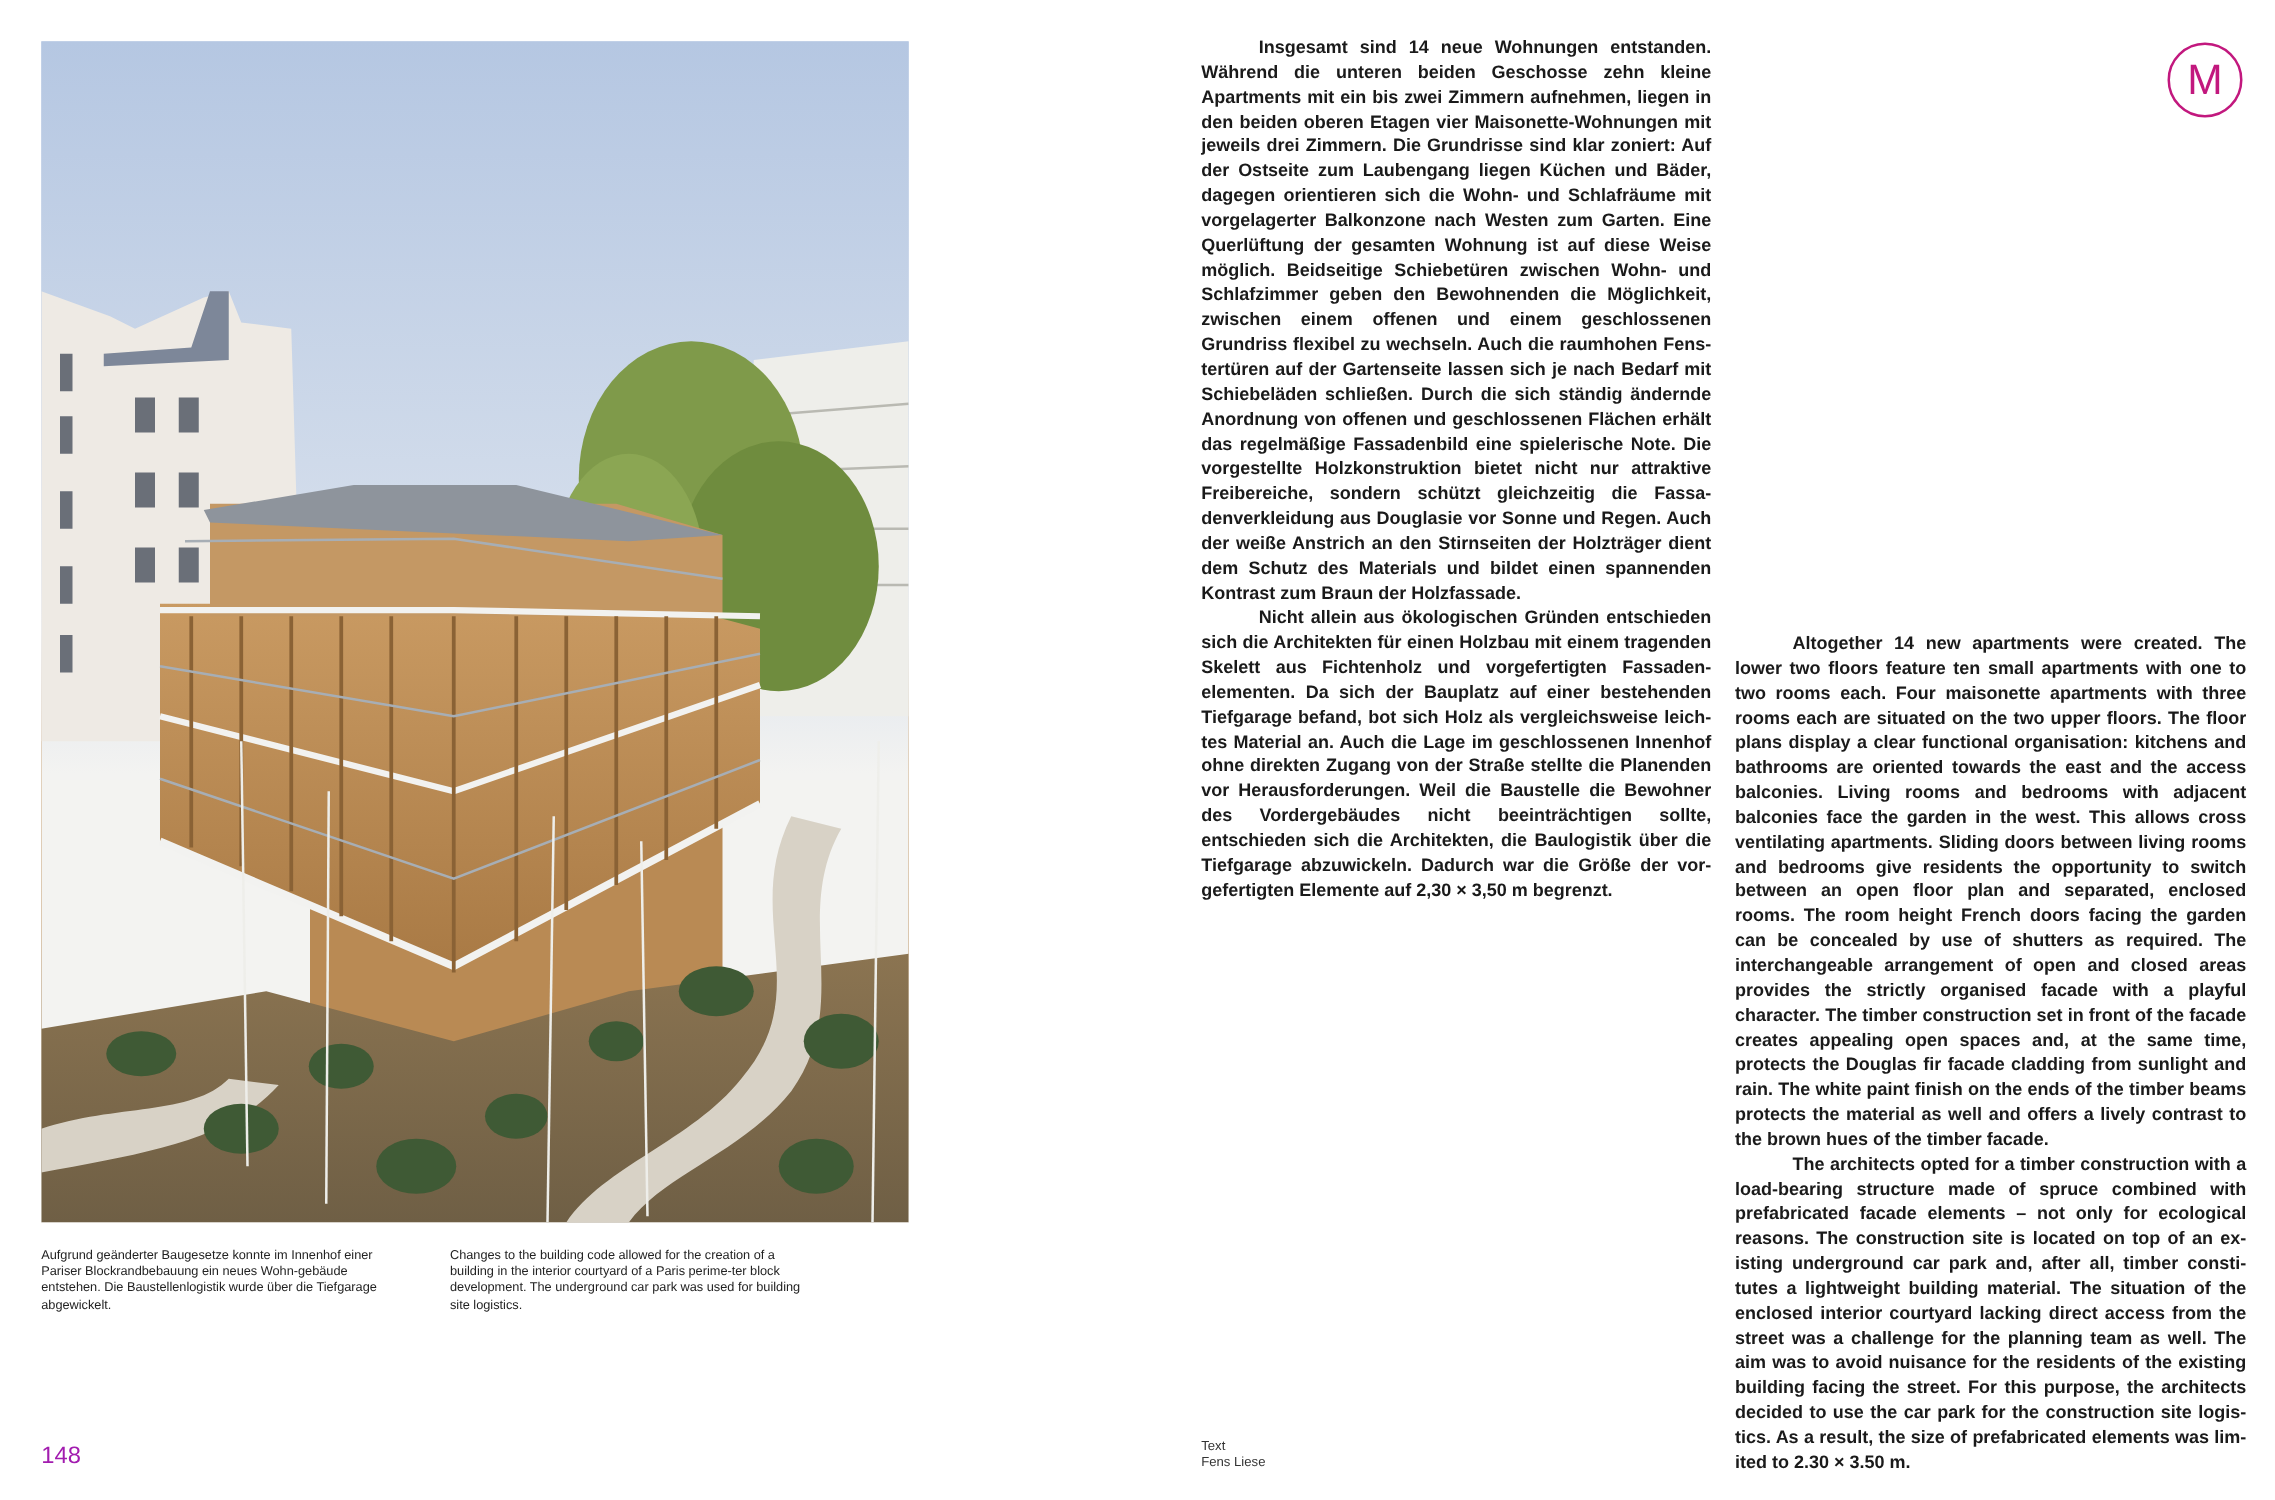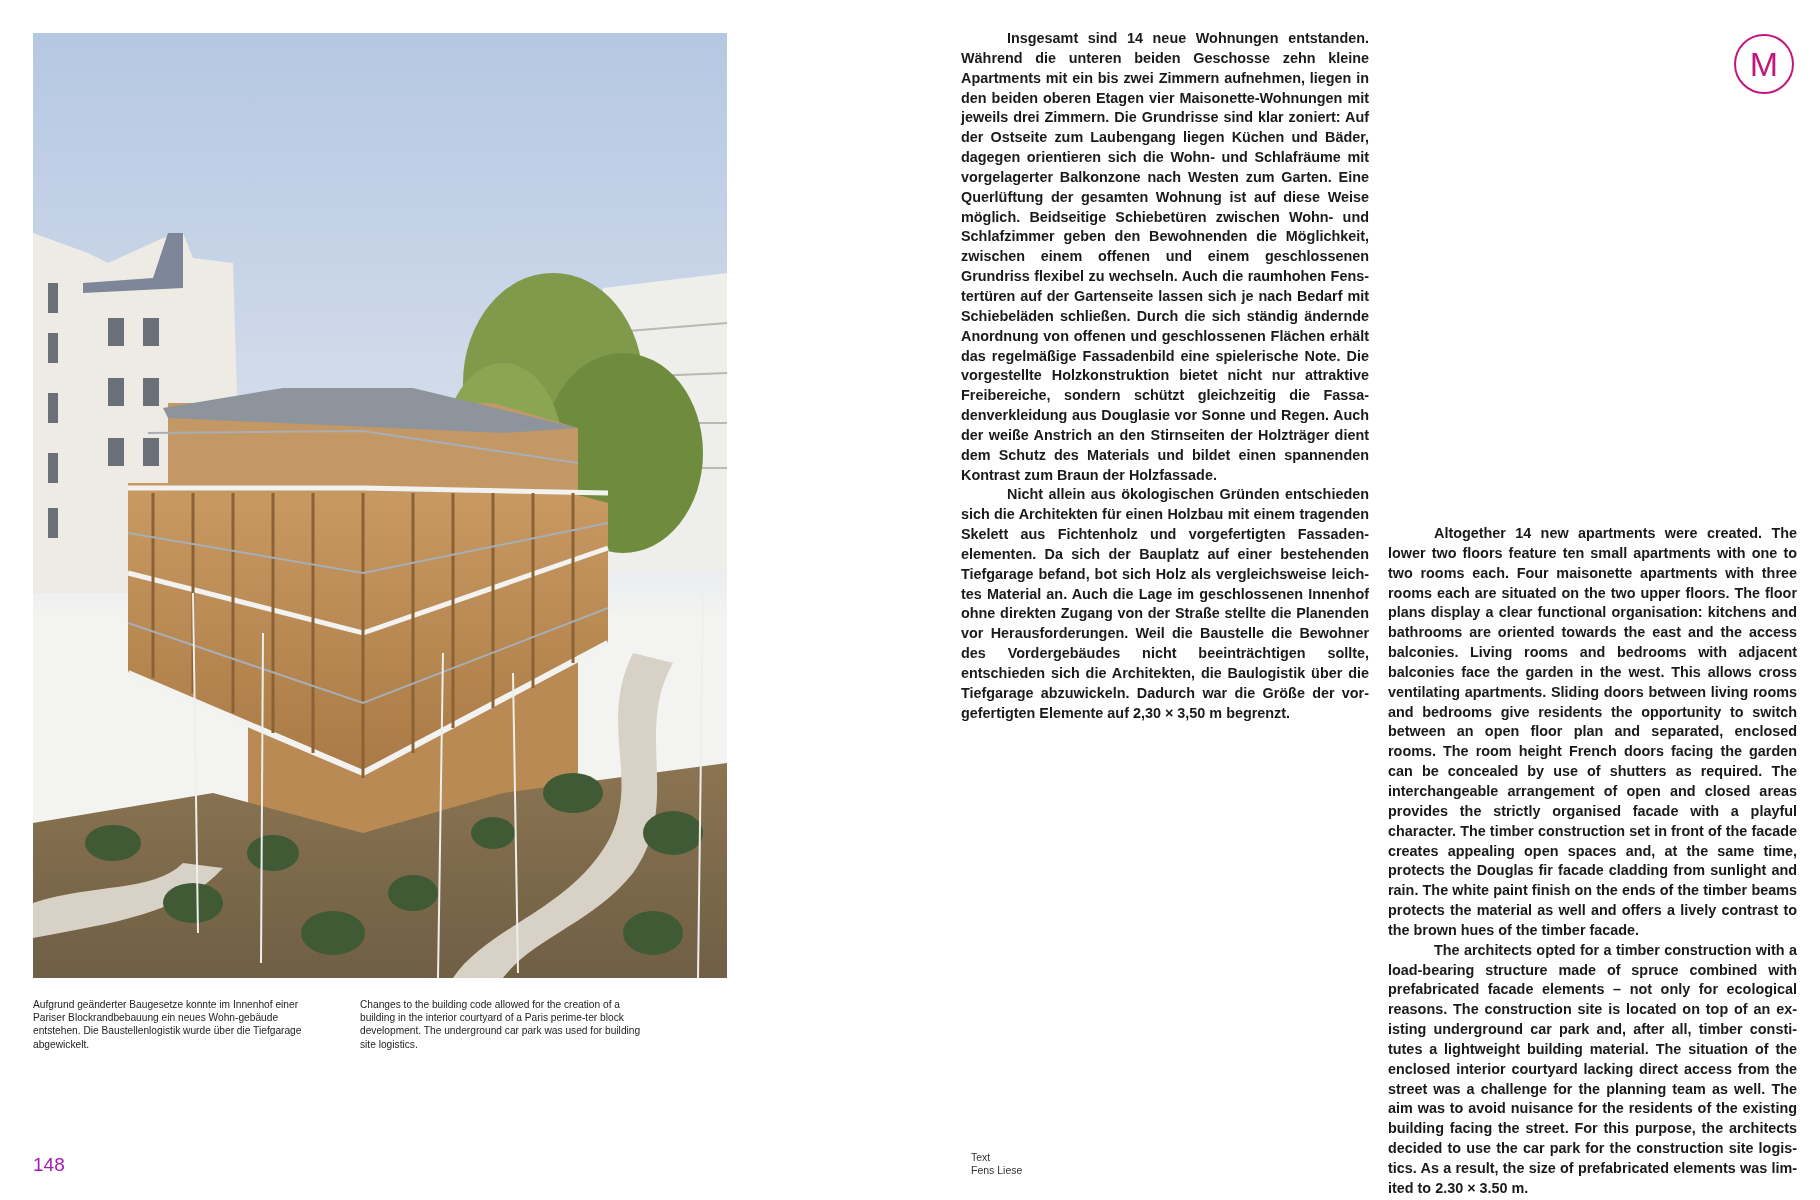--- a/index.html
+++ b/index.html
@@ -13,26 +13,26 @@
 
   
   .caption { position: absolute; top: 998px; font-size: 10.2px; line-height: 13.2px; color: #222; }
   .caption.de { left: 33px; width: 285px; }
   .caption.en { left: 360px; width: 285px; }
 
   
   .page-number { position: absolute; left: 33px; top: 1154px; font-size: 19px; color: #a21caf; }
 
   
-  .credit { position: absolute; left: 961px; top: 1151px; font-size: 10.5px; line-height: 13px; color: #333; margin-left: 10px; }
+  .credit { position: absolute; left: 961px; top: 1151px; font-size: 10.5px; line-height: 13px; color: #333; }
 
   
   .col { position: absolute; font-size: 14.4px; line-height: 19.85px; text-align: justify; color: #1a1a1a; hyphens: manual; }
   .col.de { left: 961px; top: 29px; width: 408px; }
-  .col.en { left: 1388px; top: 524px; width: 409px; }
+  .col.en { left: 1388px; top: 506px; width: 409px; }
   .col p { margin: 0; text-indent: 46px; font-weight: bold; }
 
   
   .logo { position: absolute; left: 1734px; top: 34px; width: 60px; height: 60px; border: 2px solid #c2187e;
           border-radius: 50%; box-sizing: border-box; display: flex; align-items: center; justify-content: center;
           color: #c2187e; font-size: 34px; line-height: 1; }
 </style>
 </head>
 <body>
 

